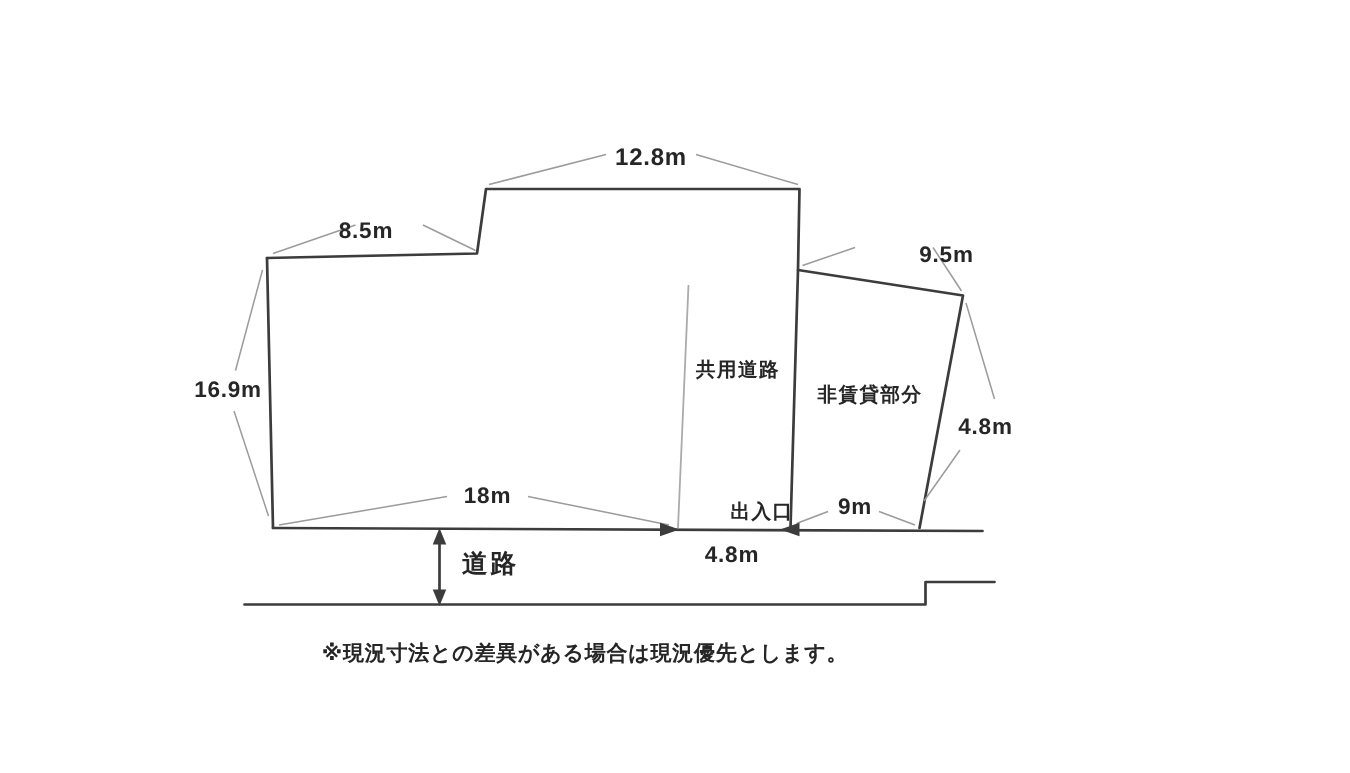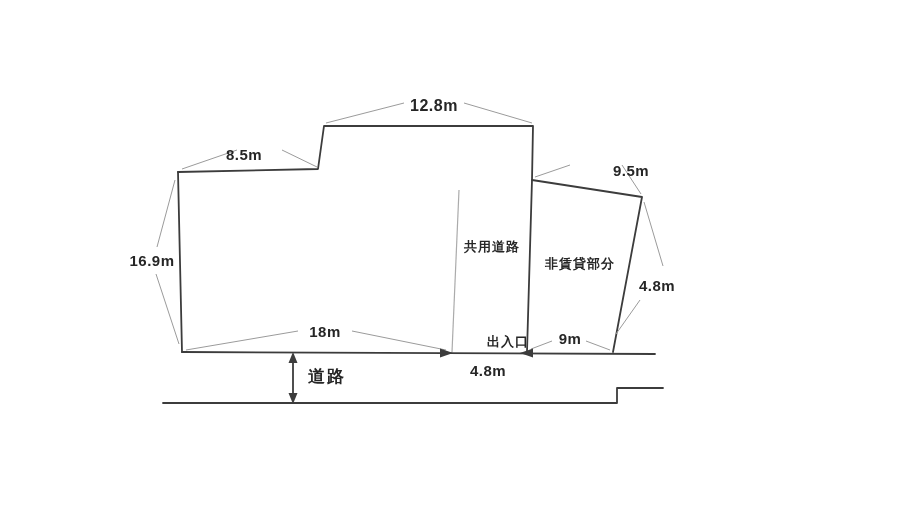--- a/index.html
+++ b/index.html
@@ -87,14 +87,15 @@
   <div class="lbl dim" style="left:325px;top:331px;">18m</div>
   <div class="lbl dim" style="left:570px;top:338px;">9m</div>
   <div class="lbl dim" style="left:488px;top:370px;text-align:center;">4.8m</div>
 
   <div class="lbl area-lbl" style="left:492px;top:246px;">共用道路</div>
   <div class="lbl area-lbl" style="left:580px;top:263px;">非賃貸部分</div>
 
   <div class="lbl small-lbl" style="left:508px;top:341px;">出入口</div>
   <div class="lbl road-lbl" style="left:327px;top:376px;">道路</div>
 
+  <div class="lbl note" style="left:390px;top:435px;">※現況寸法との差異がある場合は現況優先とします。</div>
 
 </div>
 
 </body></html>

